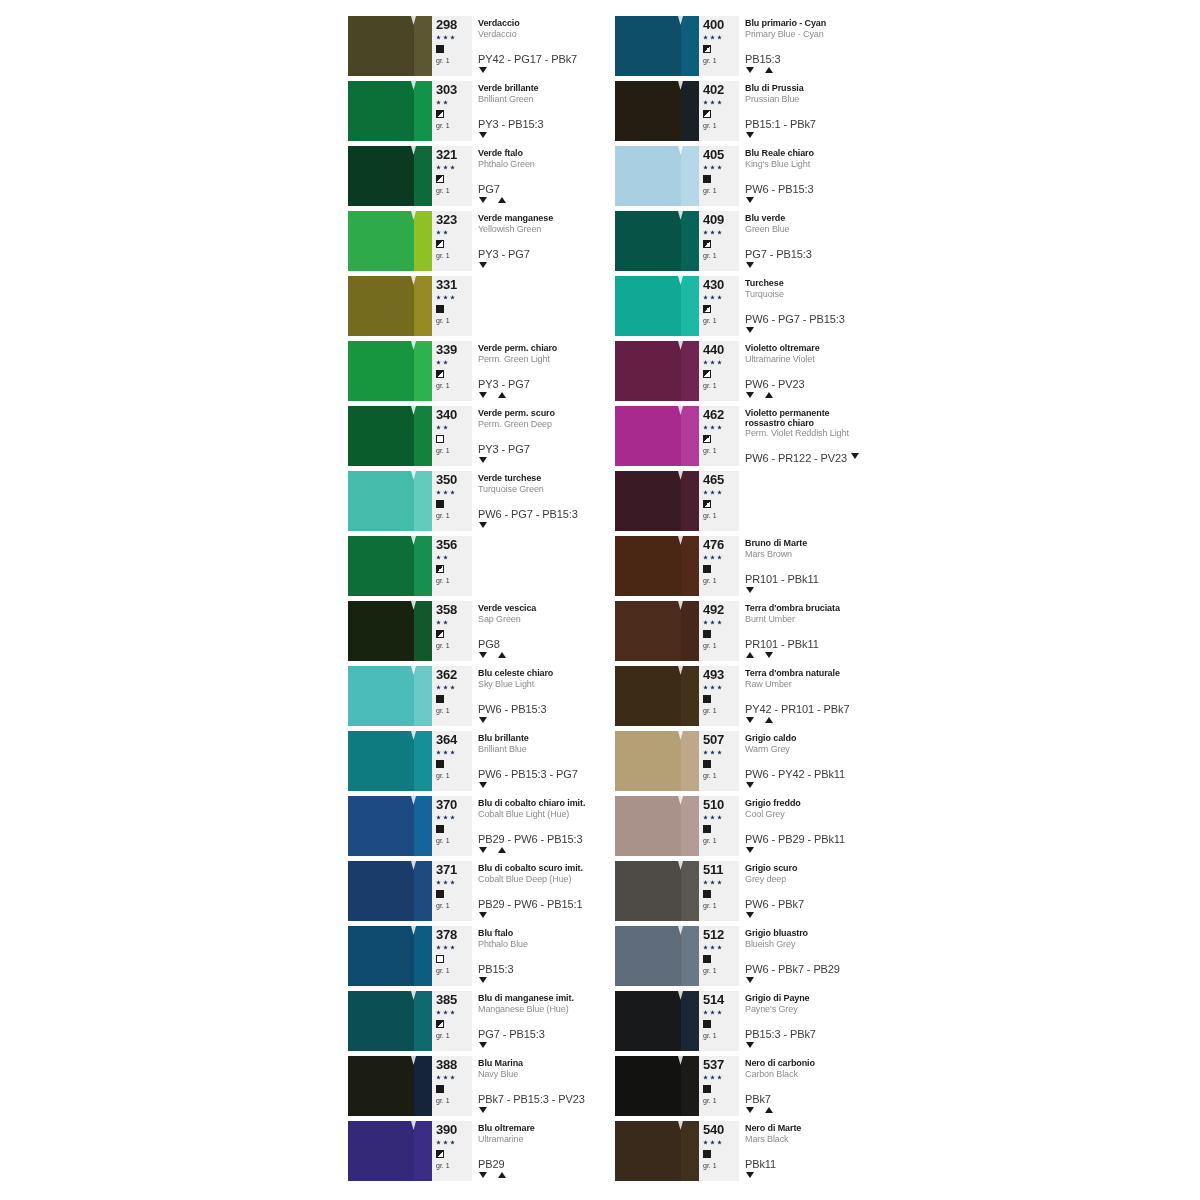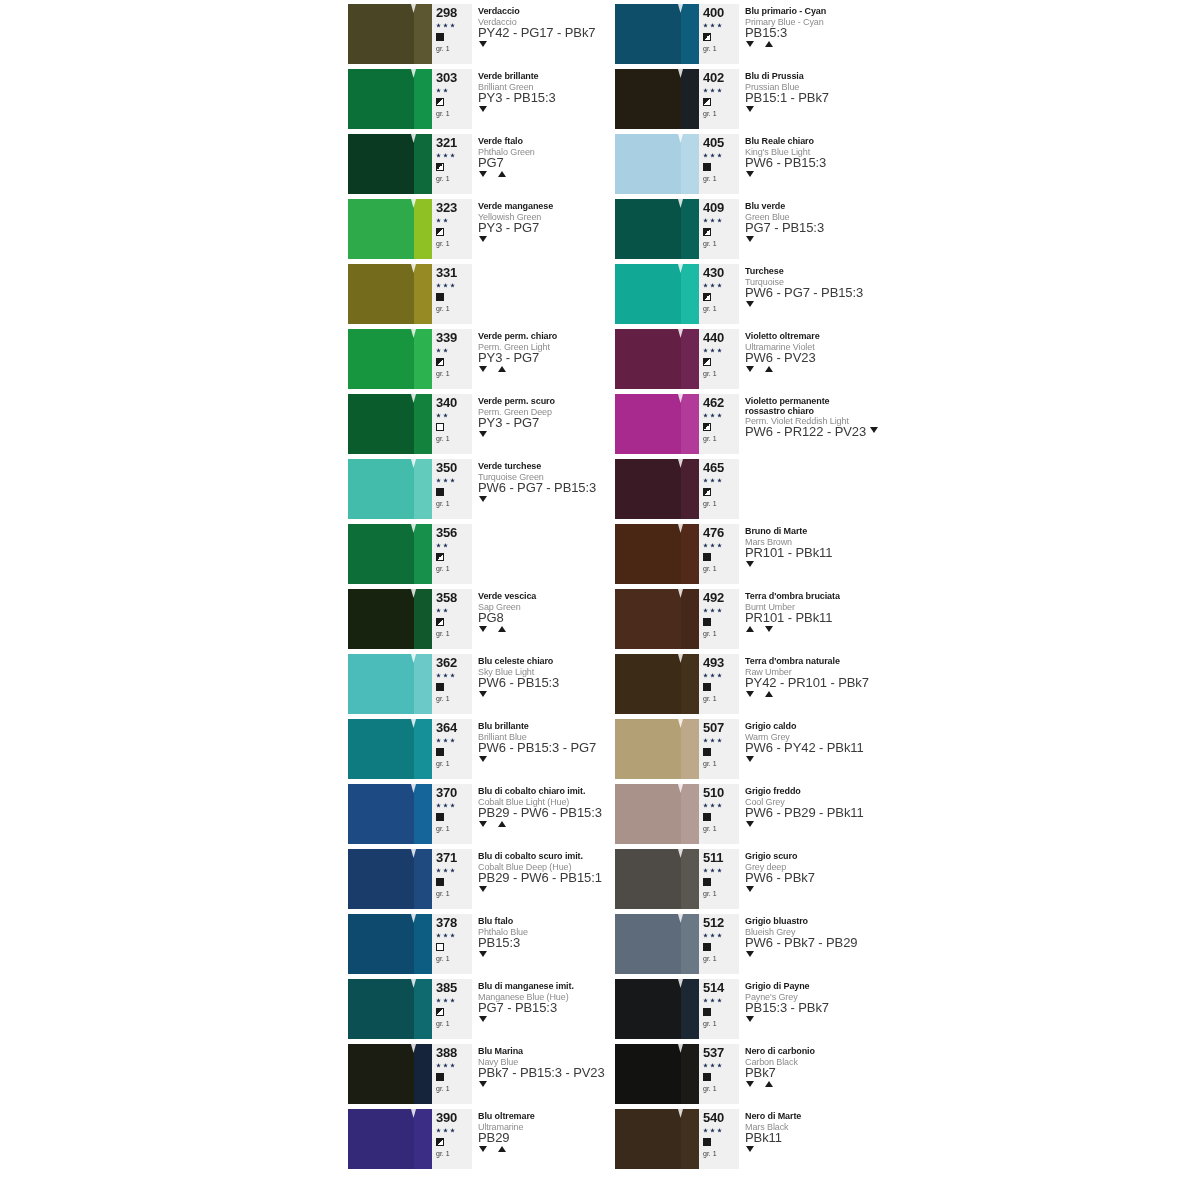--- a/index.html
+++ b/index.html
@@ -14,21 +14,21 @@
     overflow: hidden;
   }
   #sheet {
     position: relative;
     width: 1200px;
     height: 1200px;
     background: #ffffff;
   }
   .column {
     position: absolute;
-    top: 4px;
+    top: 16px;
     width: 284px;
   }
   #col-left  { left: 348px; }
   #col-right { left: 615px; width: 300px; }
 
   .swatch-row {
     display: flex;
     align-items: stretch;
     height: 60px;
     margin-bottom: 5px;
@@ -134,27 +134,28 @@
     line-height: 11px;
     letter-spacing: -0.1px;
   }
   .name-en {
     font-size: 9px;
     color: #8c8c8c;
     line-height: 11px;
     letter-spacing: -0.1px;
   }
   .pigments {
-    font-size: 13px;
+    font-size: 11px;
     color: #3a3a3a;
     line-height: 10px;
     letter-spacing: -0.1px;
     display: flex;
     align-items: flex-start;
     gap: 4px;
+    margin-top: 14px;
   }
   .marks {
     line-height: 10px;
     height: 11px;
     display: flex;
     align-items: center;
     gap: 11px;
     padding-left: 1px;
   }
   .tri-down, .tri-up {

